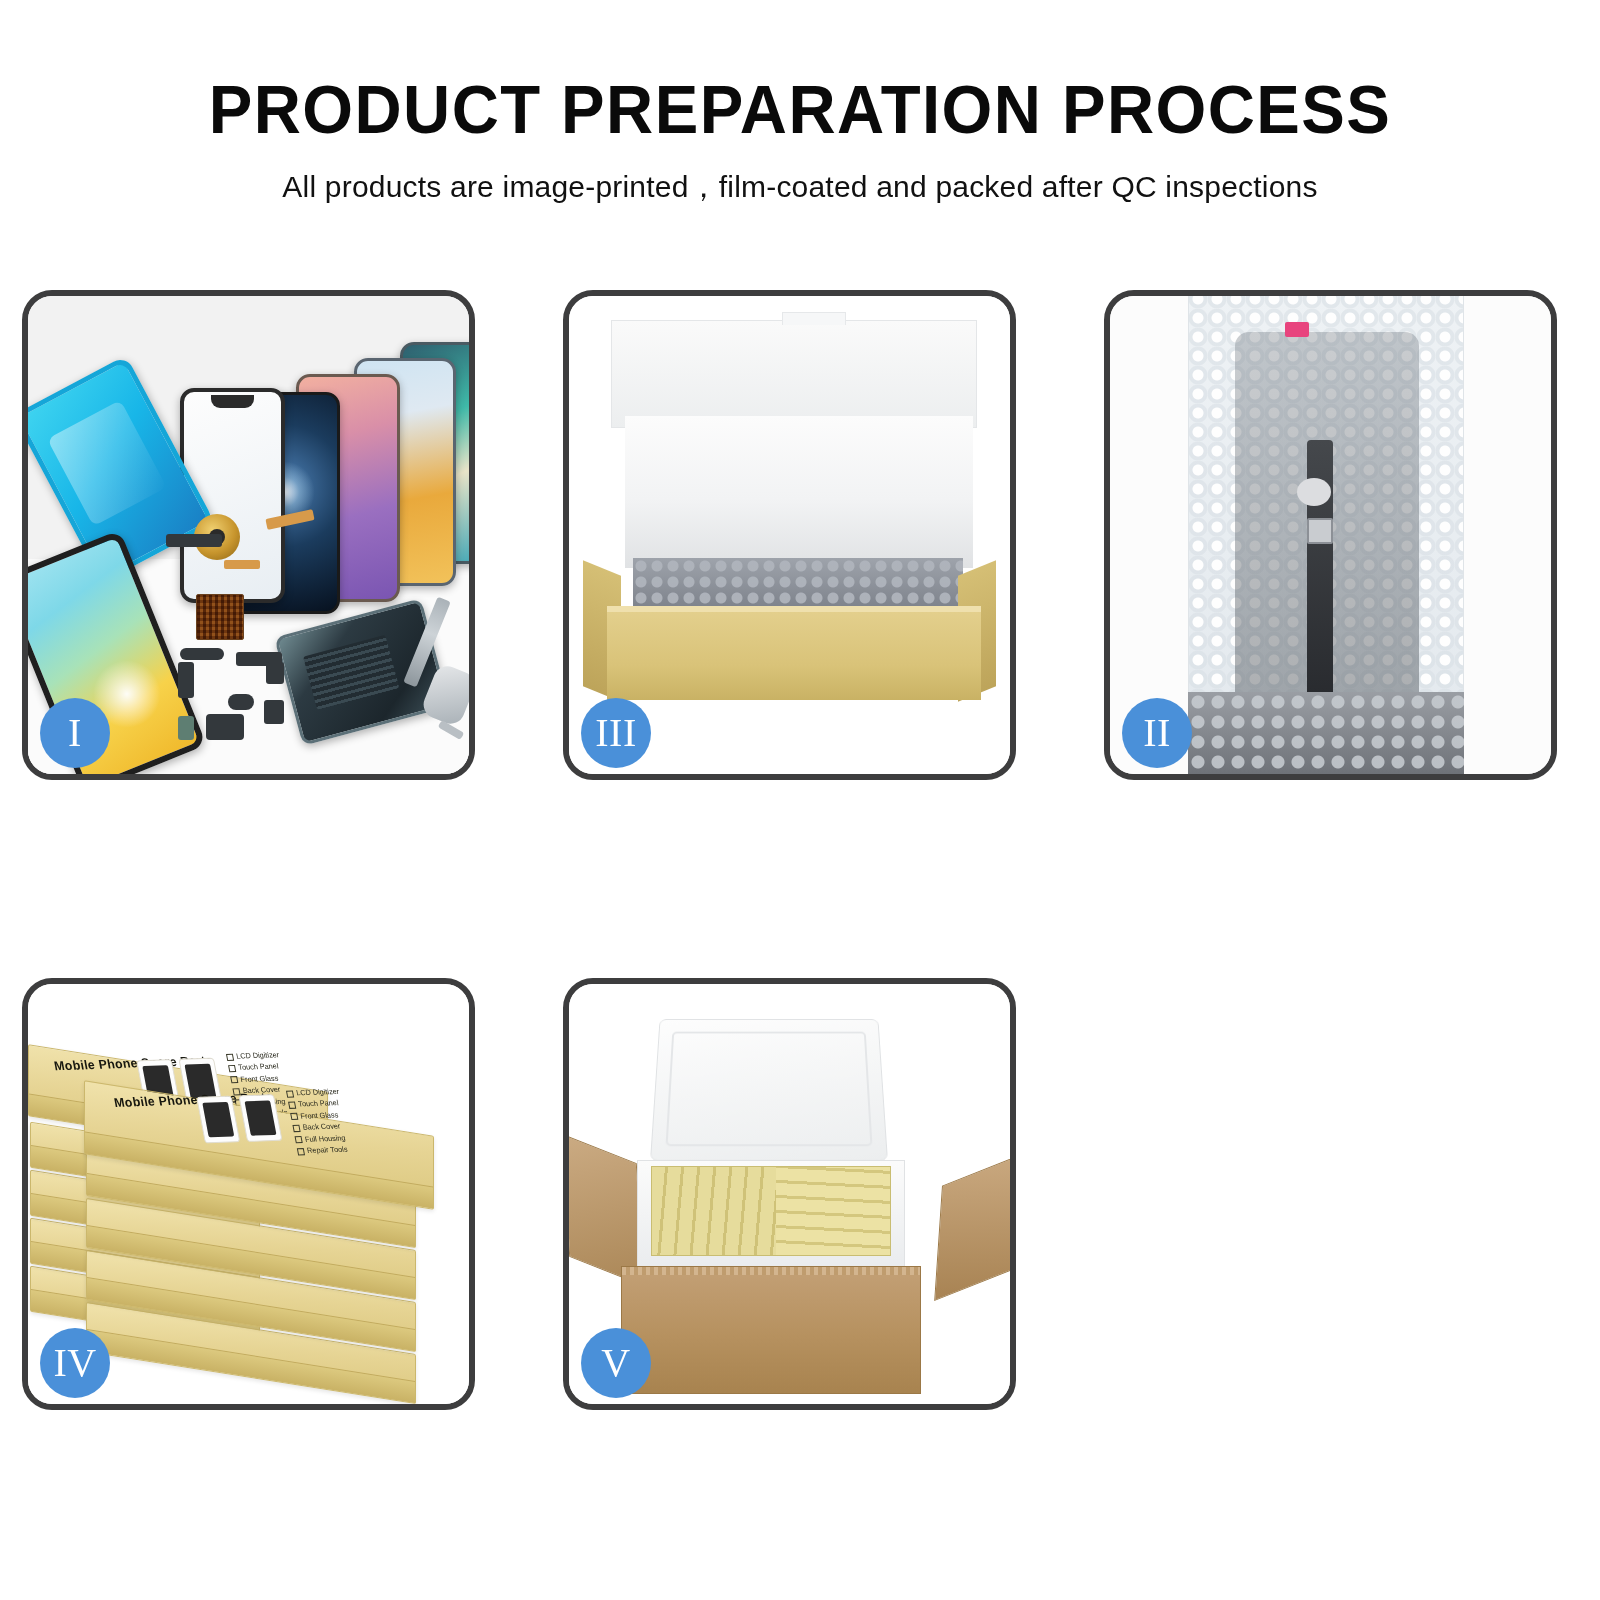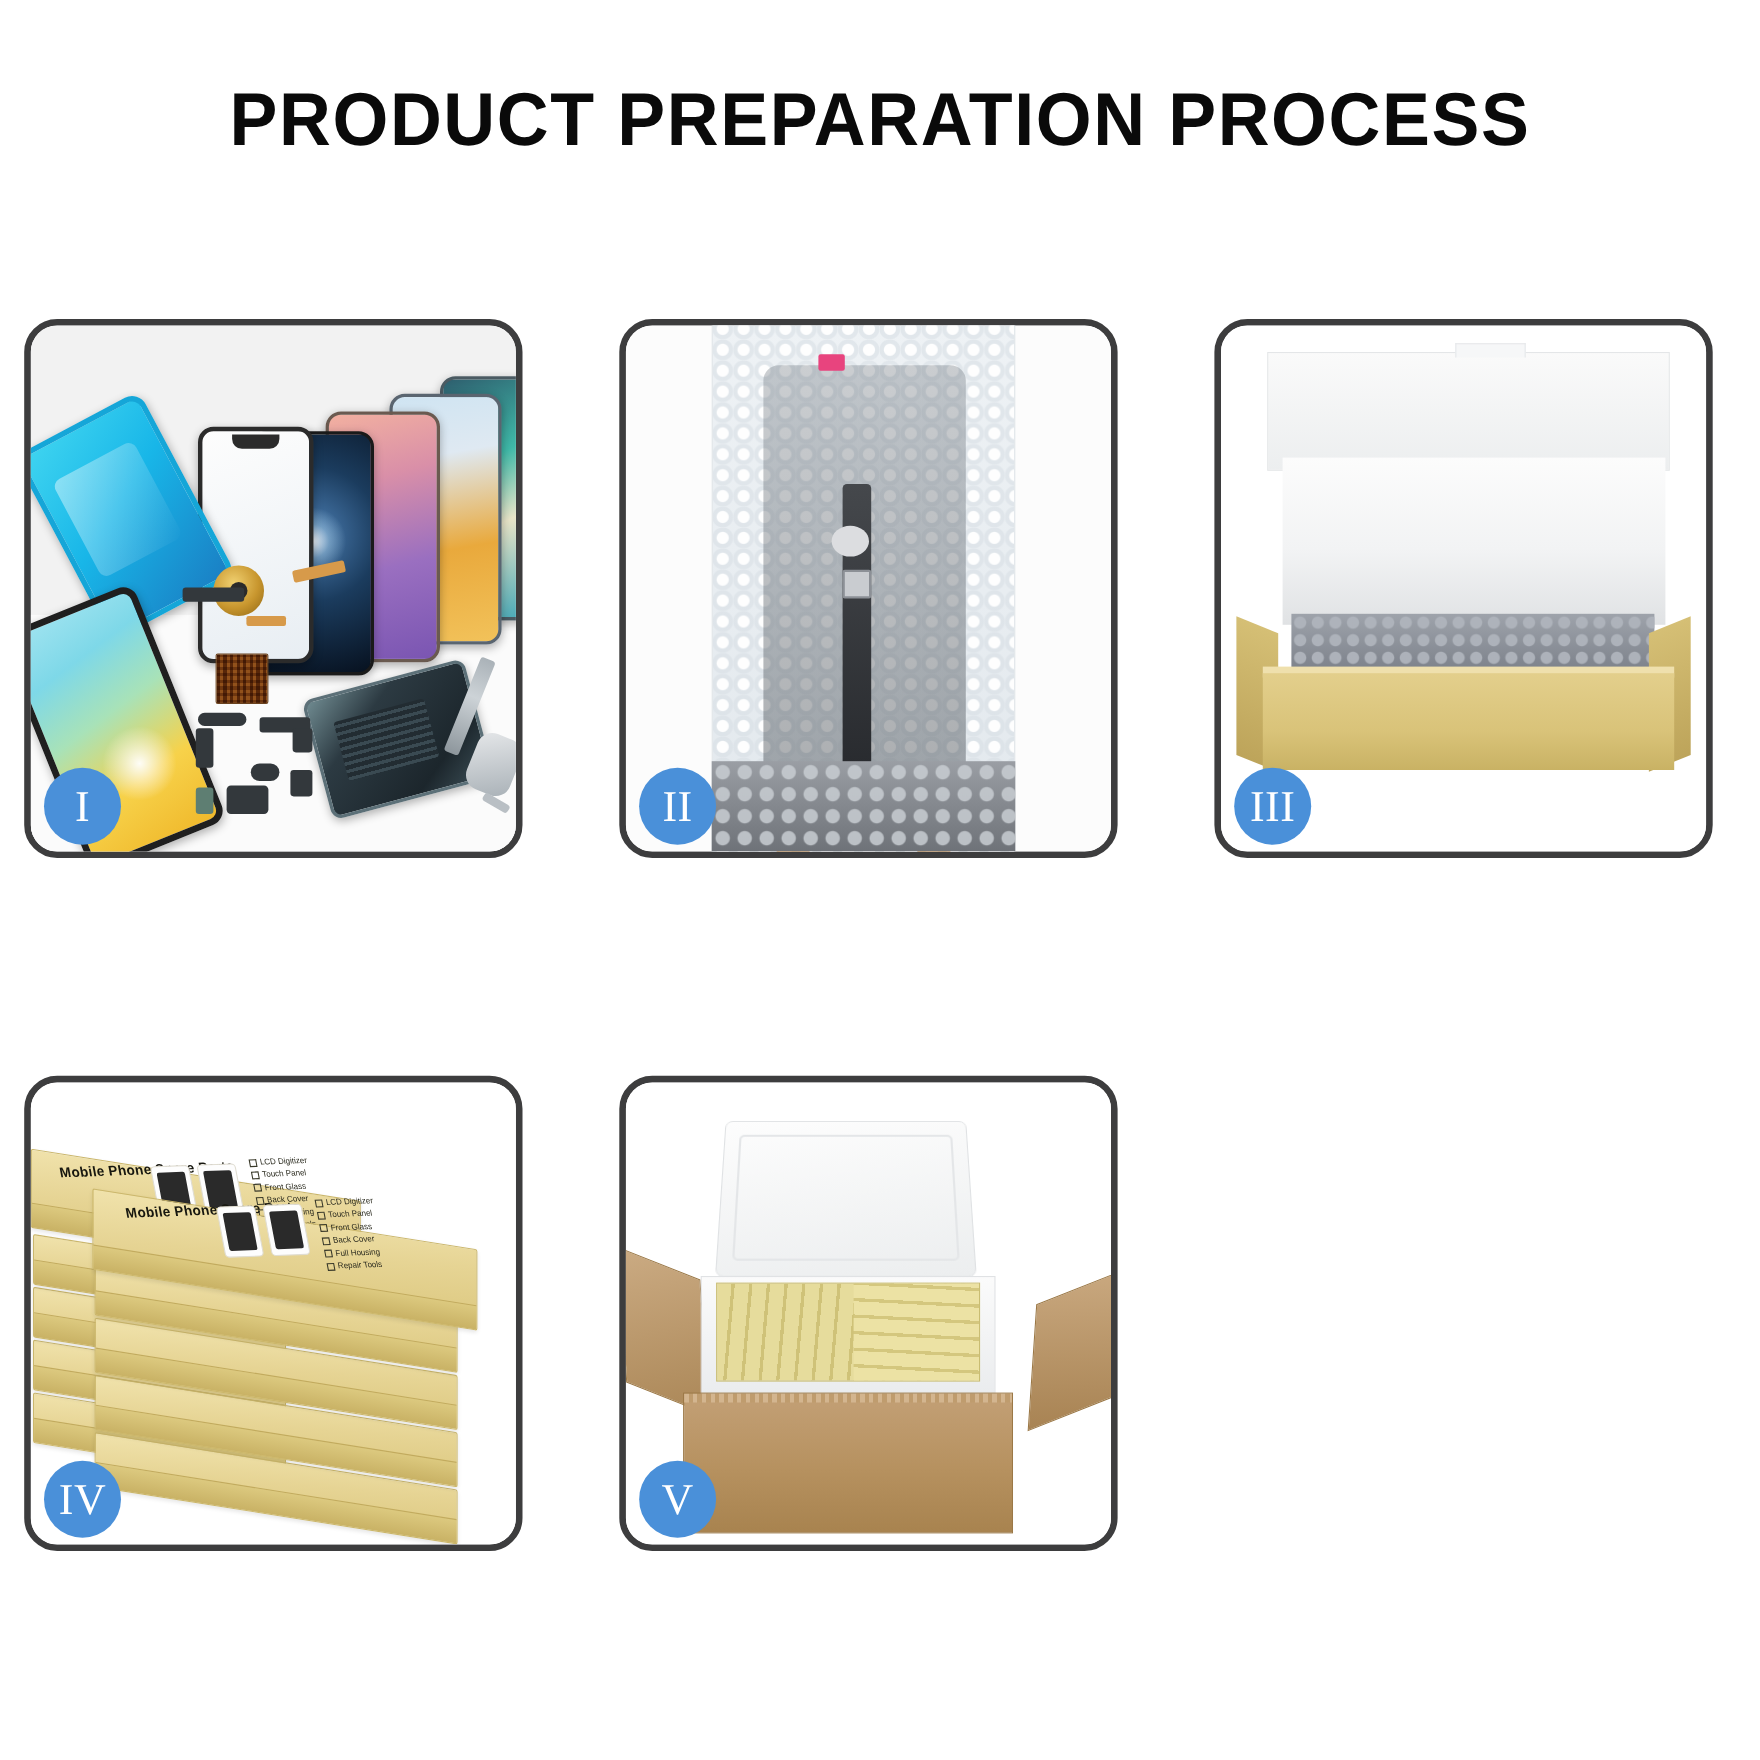--- a/index.html
+++ b/index.html
@@ -383,20 +383,21 @@
     background:linear-gradient(180deg,rgba(225,235,242,.55),rgba(255,255,255,0));
     border-radius:16px;
     transform:skewX(-22deg);
   }
 </style>
 </head>
 <body>
 
 <div id="header">
   <div id="main-title">PRODUCT PREPARATION PROCESS</div>
+  <div id="subtitle">All products are image-printed，film-coated and packed after QC inspections</div>
 </div>
 
 <div id="grid">
 
   <div class="card">
     <div class="card-inner">
       <div class="p1-bg"></div>
       <div class="phone ph-teal"></div>
       <div class="phone ph-gold"></div>
       <div class="phone ph-purple"></div>
@@ -420,47 +421,47 @@
       <div class="flex-strip" style="left:196px;top:264px;width:36px;height:9px;"></div>
       <div class="screwdriver"></div>
       <div class="sd-grip"></div>
       <div class="part" style="left:410px;top:430px;width:26px;height:8px;background:#b9bfc4;transform:rotate(30deg);"></div>
     </div>
     <div class="badge">I</div>
   </div>
 
   <div class="card">
     <div class="card-inner">
+      <div class="p3-bg"></div>
+      <div class="p3-lid"></div>
+      <div class="p3-foam"></div>
+      <div class="p3-bubble"></div>
+      <div class="p3-box-left"></div>
+      <div class="p3-box-right"></div>
+      <div class="p3-rim"></div>
+      <div class="p3-box-front"></div>
+    </div>
+    <div class="badge">III</div>
+  </div>
+
+  <div class="card">
+    <div class="card-inner">
       <div class="p2-bg"></div>
       <div class="bubble-sheet">
         <div class="lcd-inner"></div>
         <div class="lcd-flex"></div>
         <div class="lcd-conn"></div>
         <div class="lcd-chip"></div>
         <div class="lcd-tab" style="left:58px;bottom:8px;"></div>
         <div class="lcd-tab" style="right:58px;bottom:8px;"></div>
         <div class="pink-label"></div>
       </div>
       <div class="bubbles-bottom"></div>
     </div>
     <div class="badge">II</div>
-  </div>
-
-  <div class="card">
-    <div class="card-inner">
-      <div class="p3-bg"></div>
-      <div class="p3-lid"></div>
-      <div class="p3-foam"></div>
-      <div class="p3-bubble"></div>
-      <div class="p3-box-left"></div>
-      <div class="p3-box-right"></div>
-      <div class="p3-rim"></div>
-      <div class="p3-box-front"></div>
-    </div>
-    <div class="badge">III</div>
   </div>
 
   <div class="card">
     <div class="card-inner">
       <div class="p4-bg"></div>
 
       <div class="gbox" style="left:2px;top:300px;width:230px;height:46px;transform:skewY(9deg);">
           <div class="gbox-side"></div>
         </div>
       <div class="gbox" style="left:2px;top:252px;width:230px;height:46px;transform:skewY(9deg);">

